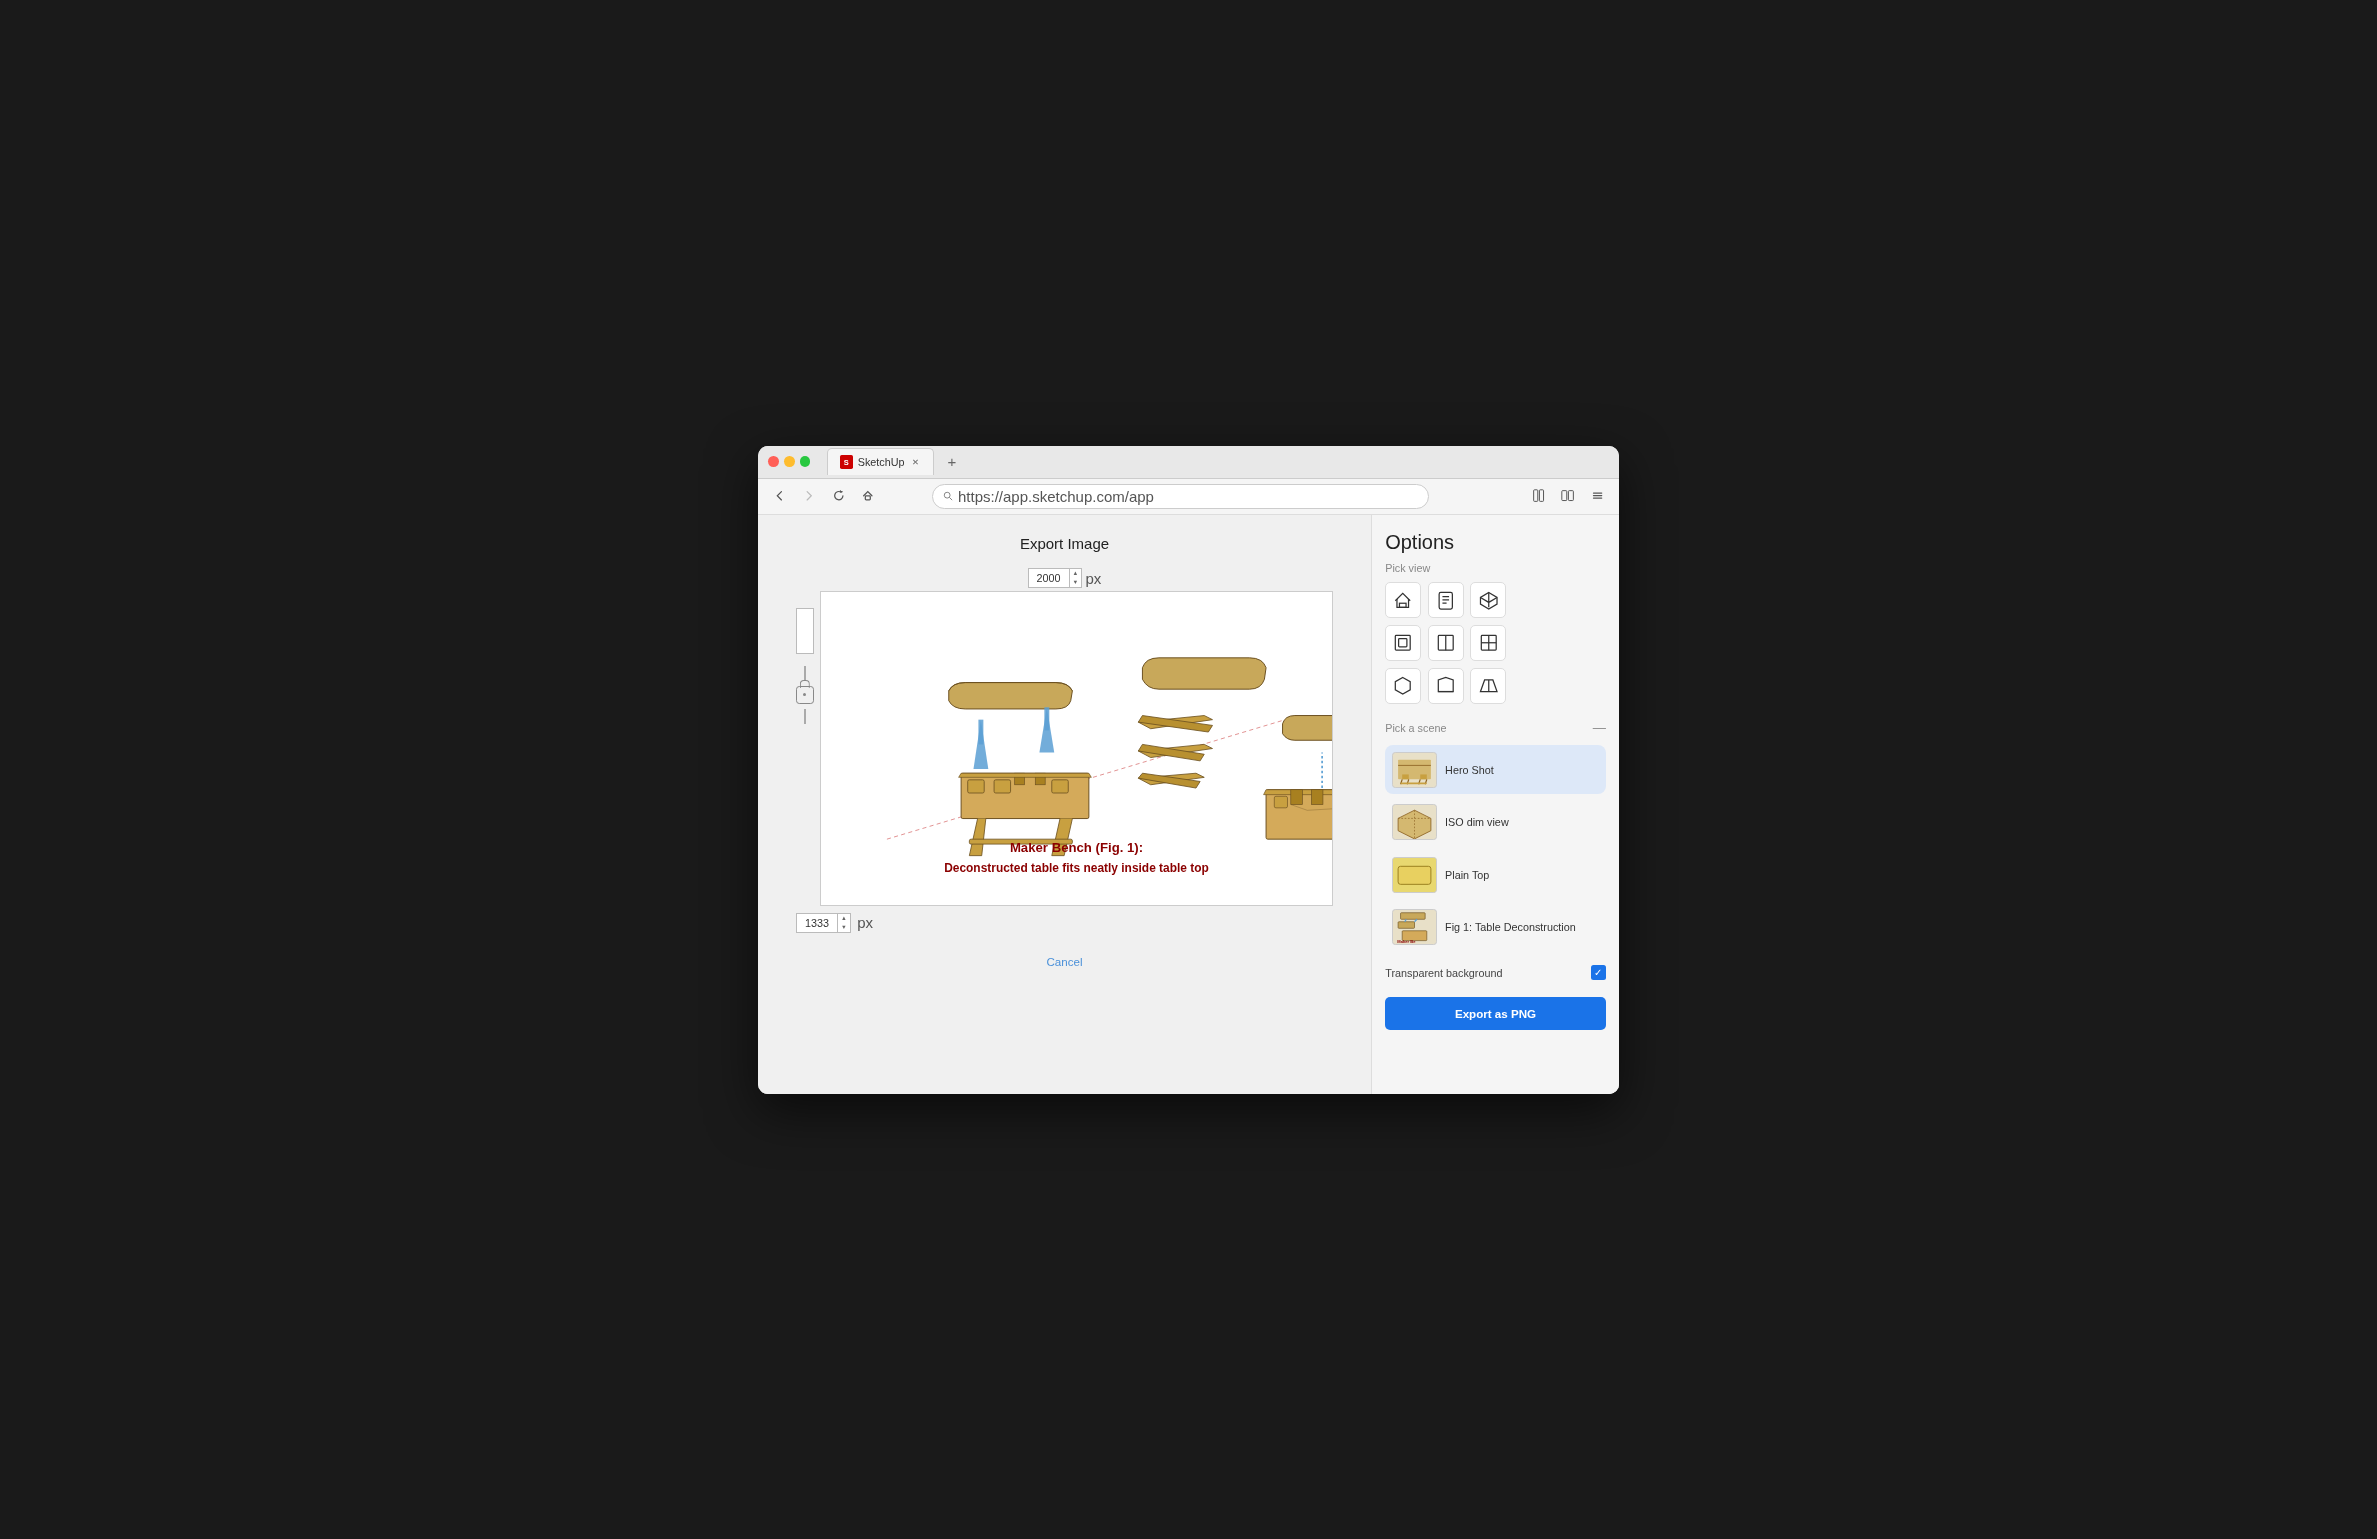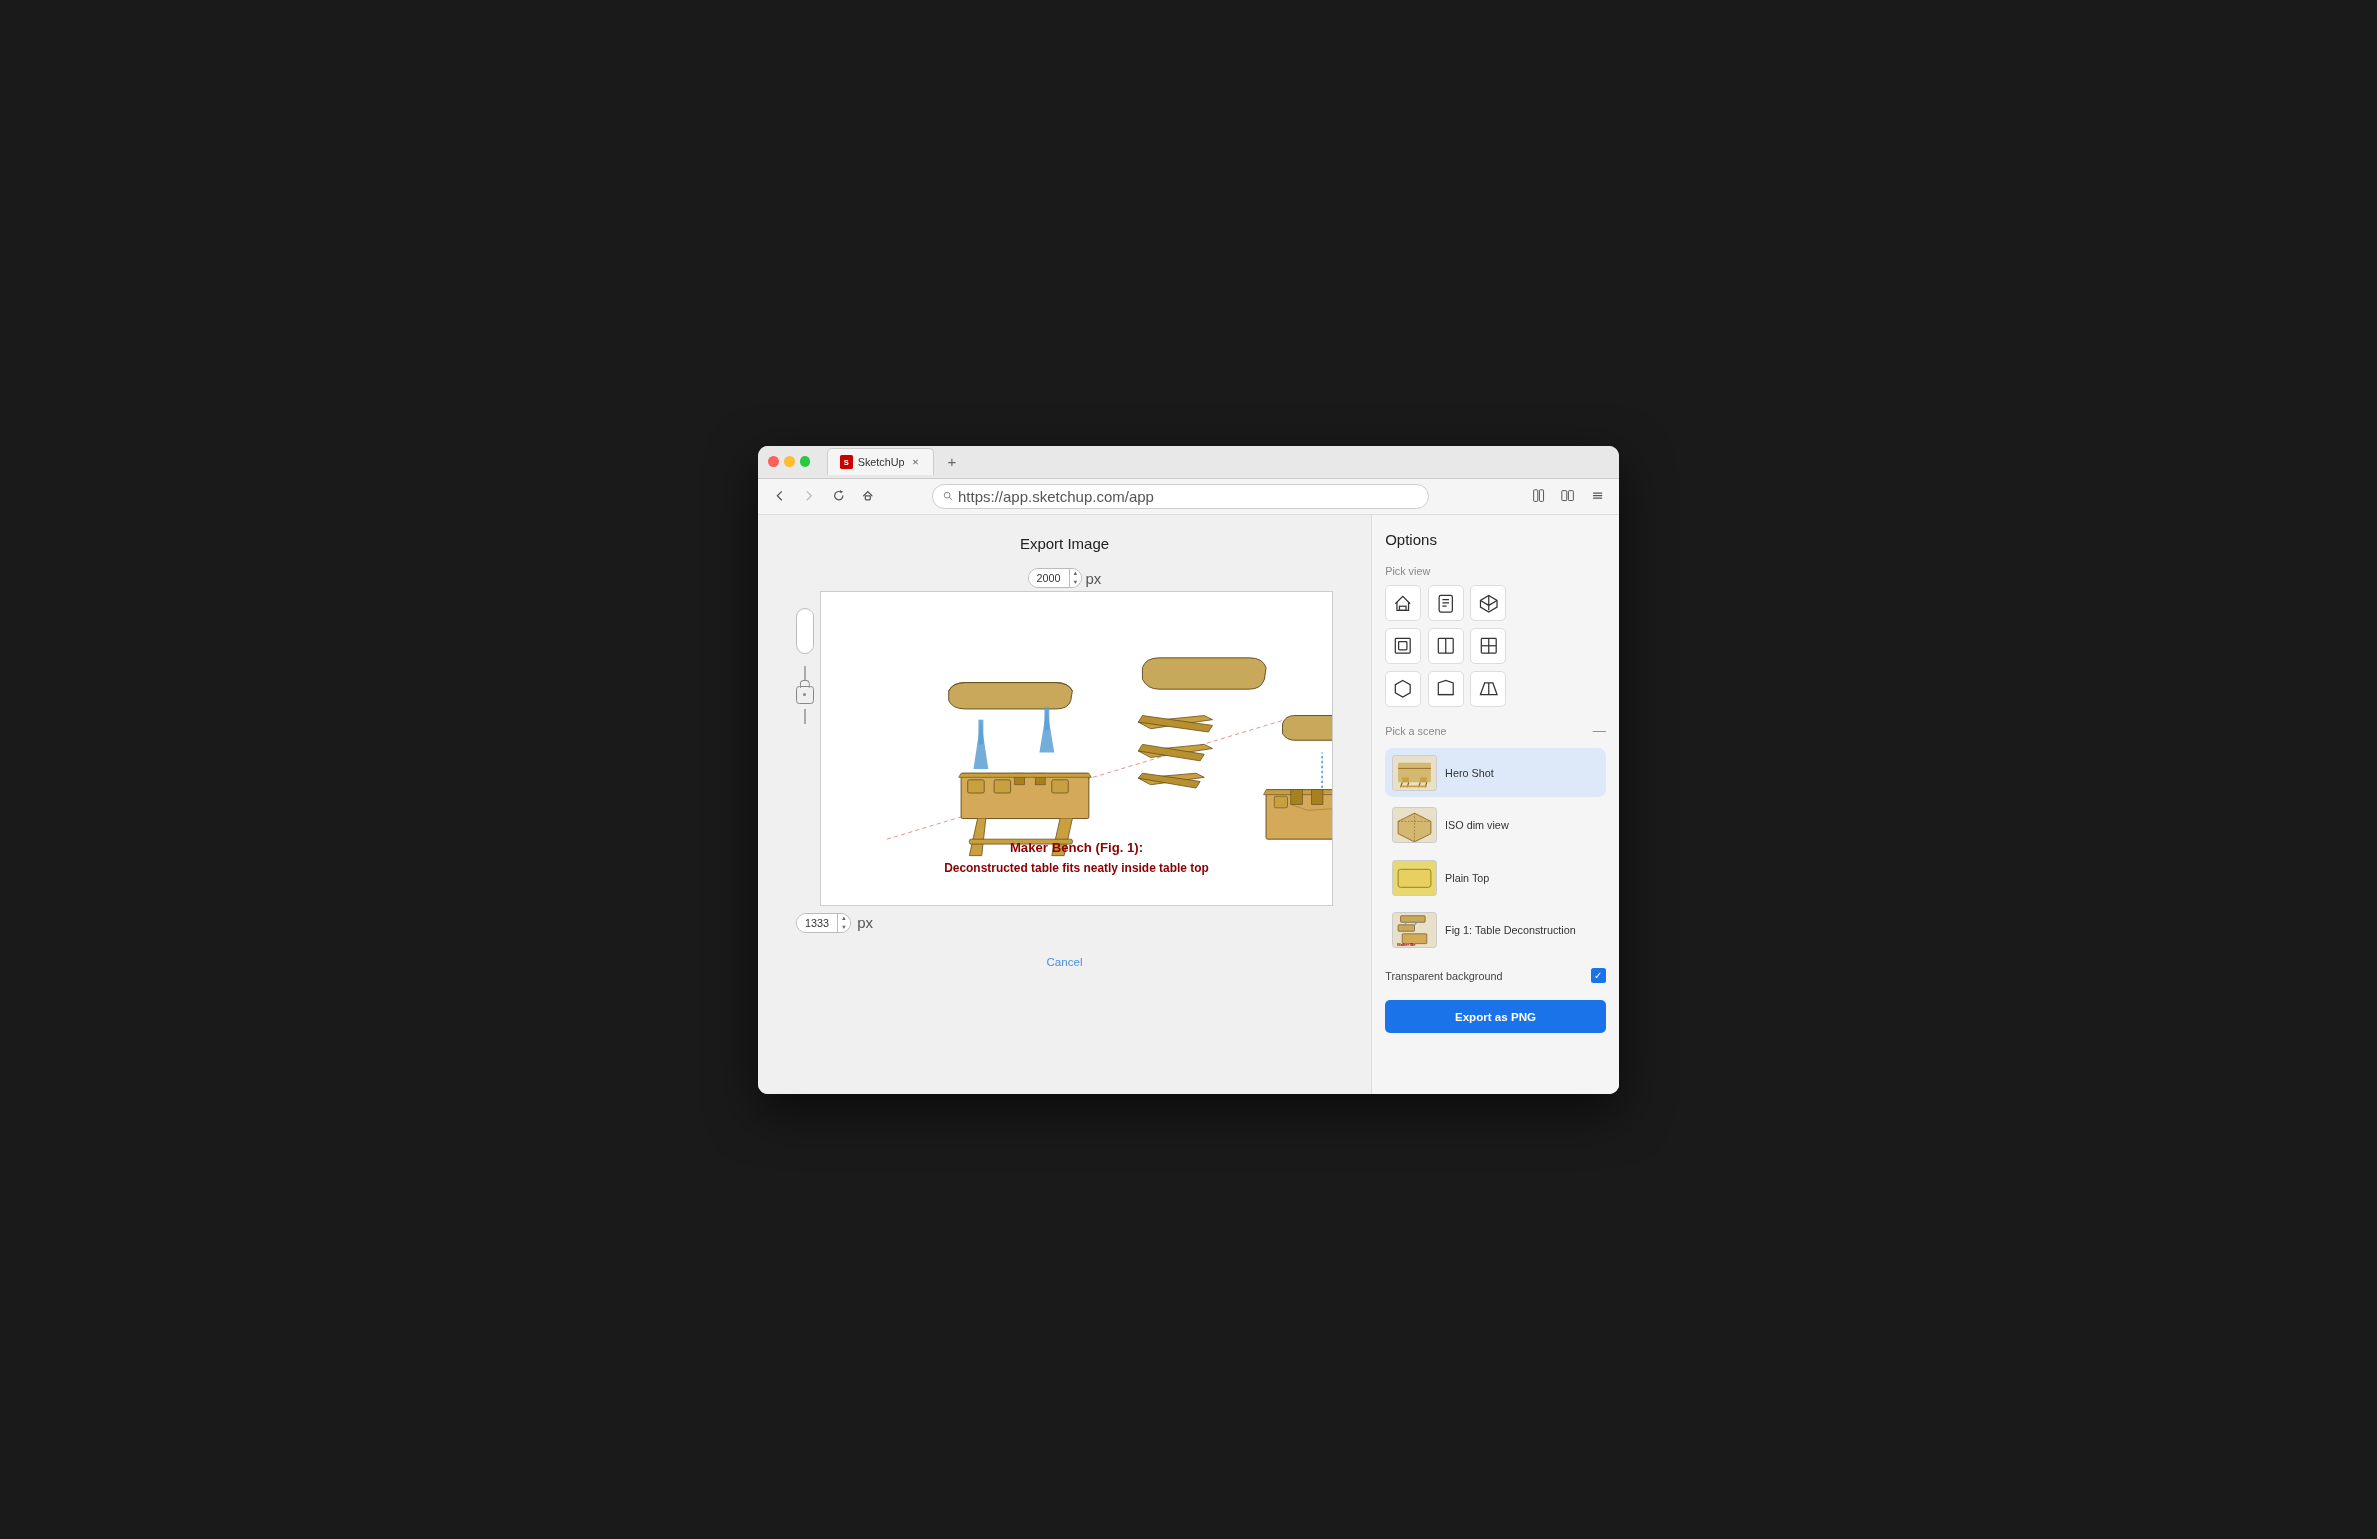--- a/index.html
+++ b/index.html
@@ -205,22 +205,22 @@
 
     
     .right-panel {
       width: 248px;
       background: #f5f5f5;
       border-left: 0.8px solid #ddd;
       padding: 16.6px 13.2px;
       overflow-y: auto;
     }
     .options-title {
-      font-size: 15px; font-weight: 400;
-      color: #222; margin-bottom: 17px;
+      font-size: 20px; font-weight: 400;
+      color: #222; margin-bottom: 8px;
     }
     .section-label {
       font-size: 10.8px; color: #888;
       margin-bottom: 8.3px;
     }
 
     
     .view-icons-grid {
       display: grid;
       grid-template-columns: repeat(3, 36px);
@@ -308,21 +308,21 @@
     }
 
     .width-row {
       display: flex; align-items: center; gap: 0;
       margin-bottom: 3.3px;
       justify-content: center;
     }
     .input-with-spinner {
       display: flex; align-items: stretch;
       border: 0.8px solid #bbb;
-      border-radius: 10px;
+      border-radius: 0;
       overflow: hidden;
       background: white;
     }
     .dim-input {
       width: 40px; height: 18px;
       border: none; outline: none;
       text-align: center;
       font-size: 10.8px; color: #333;
       background: white;
       padding: 0 3.3px;

